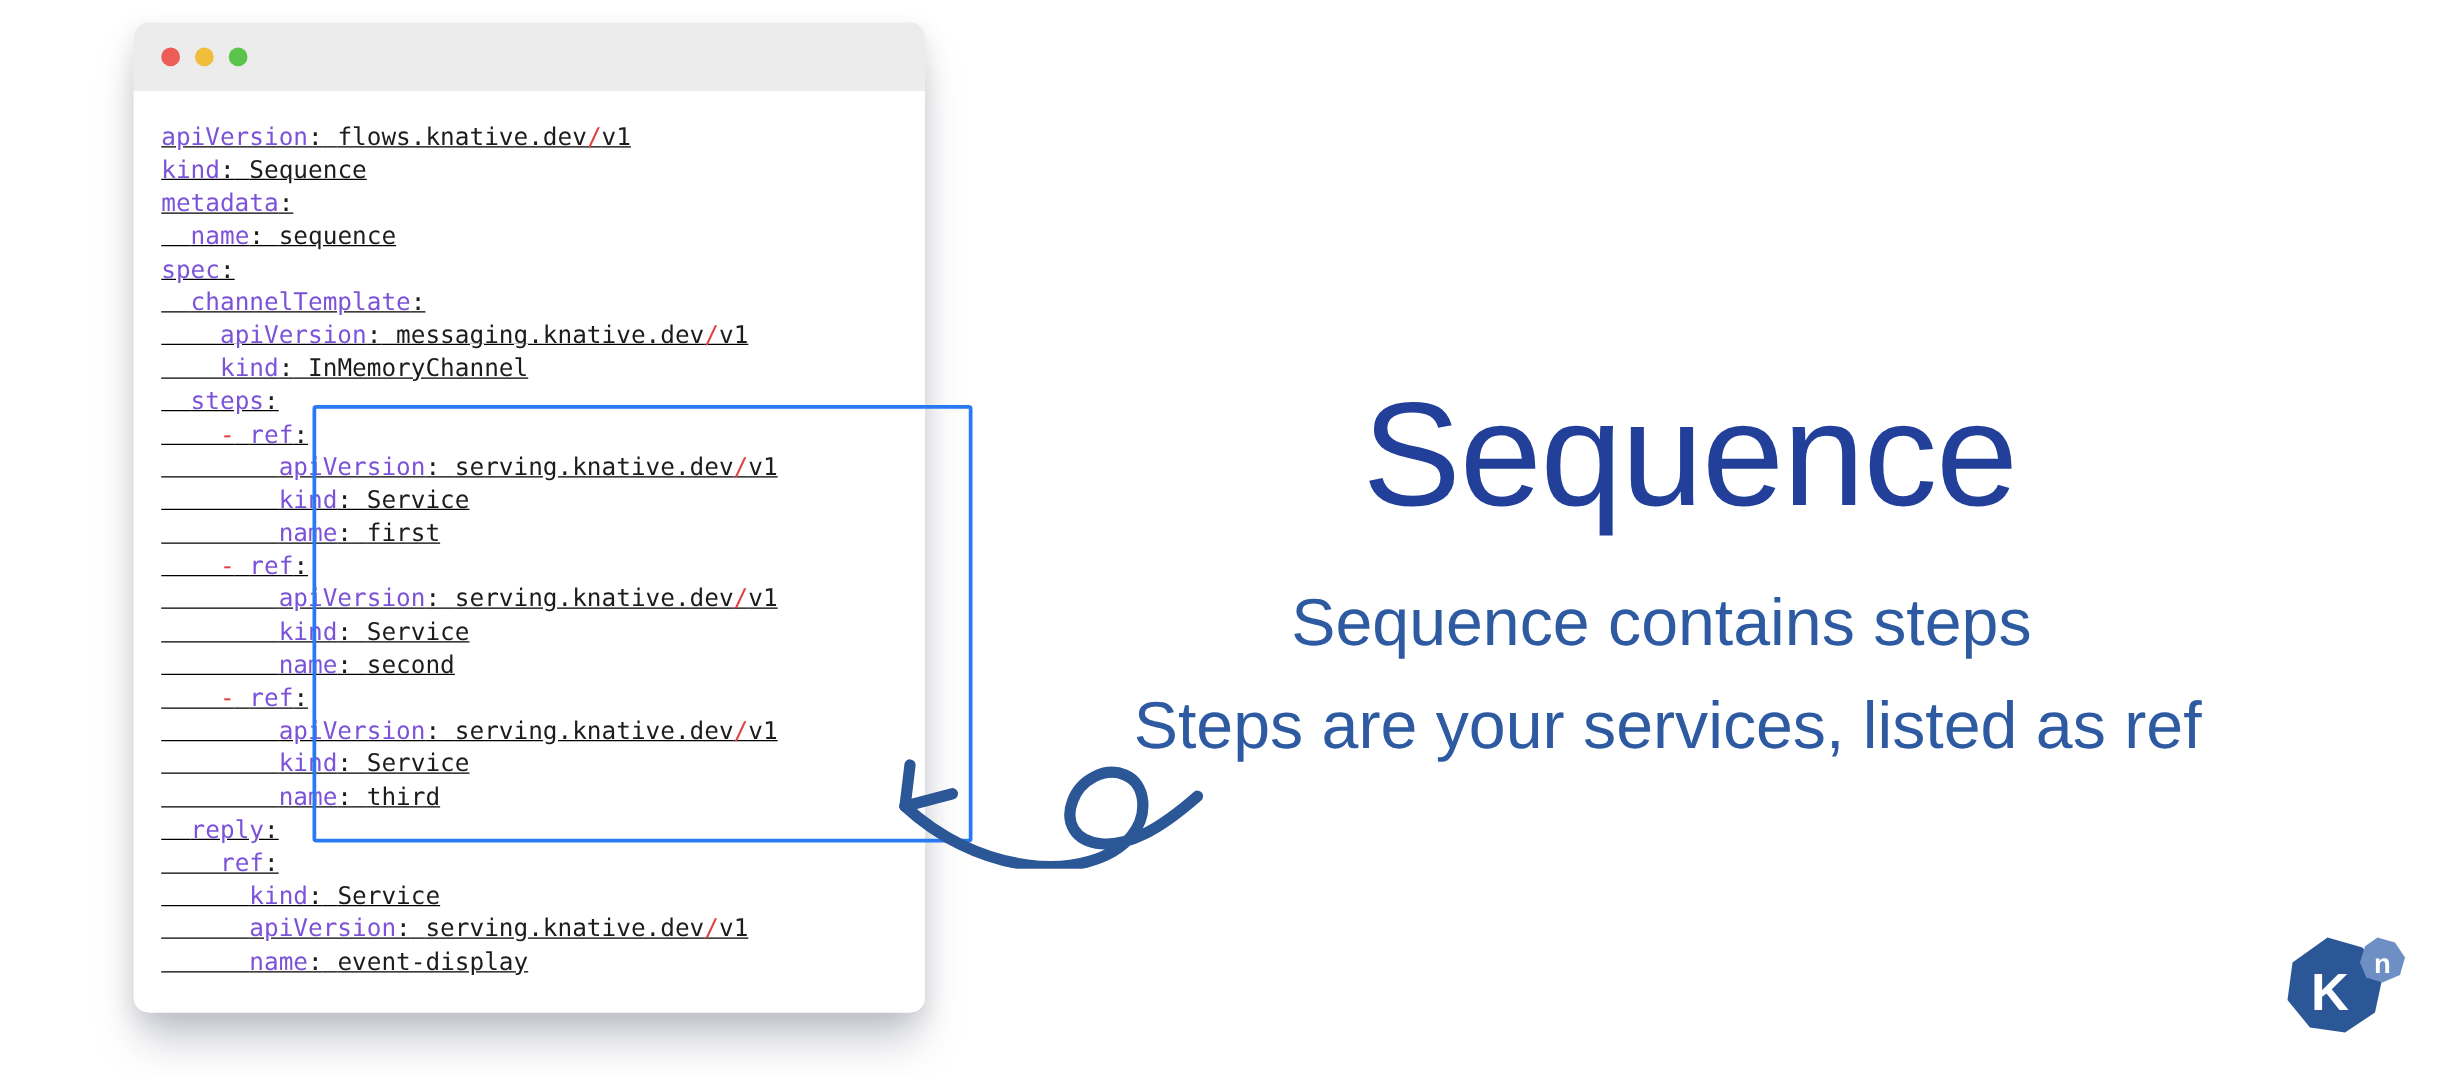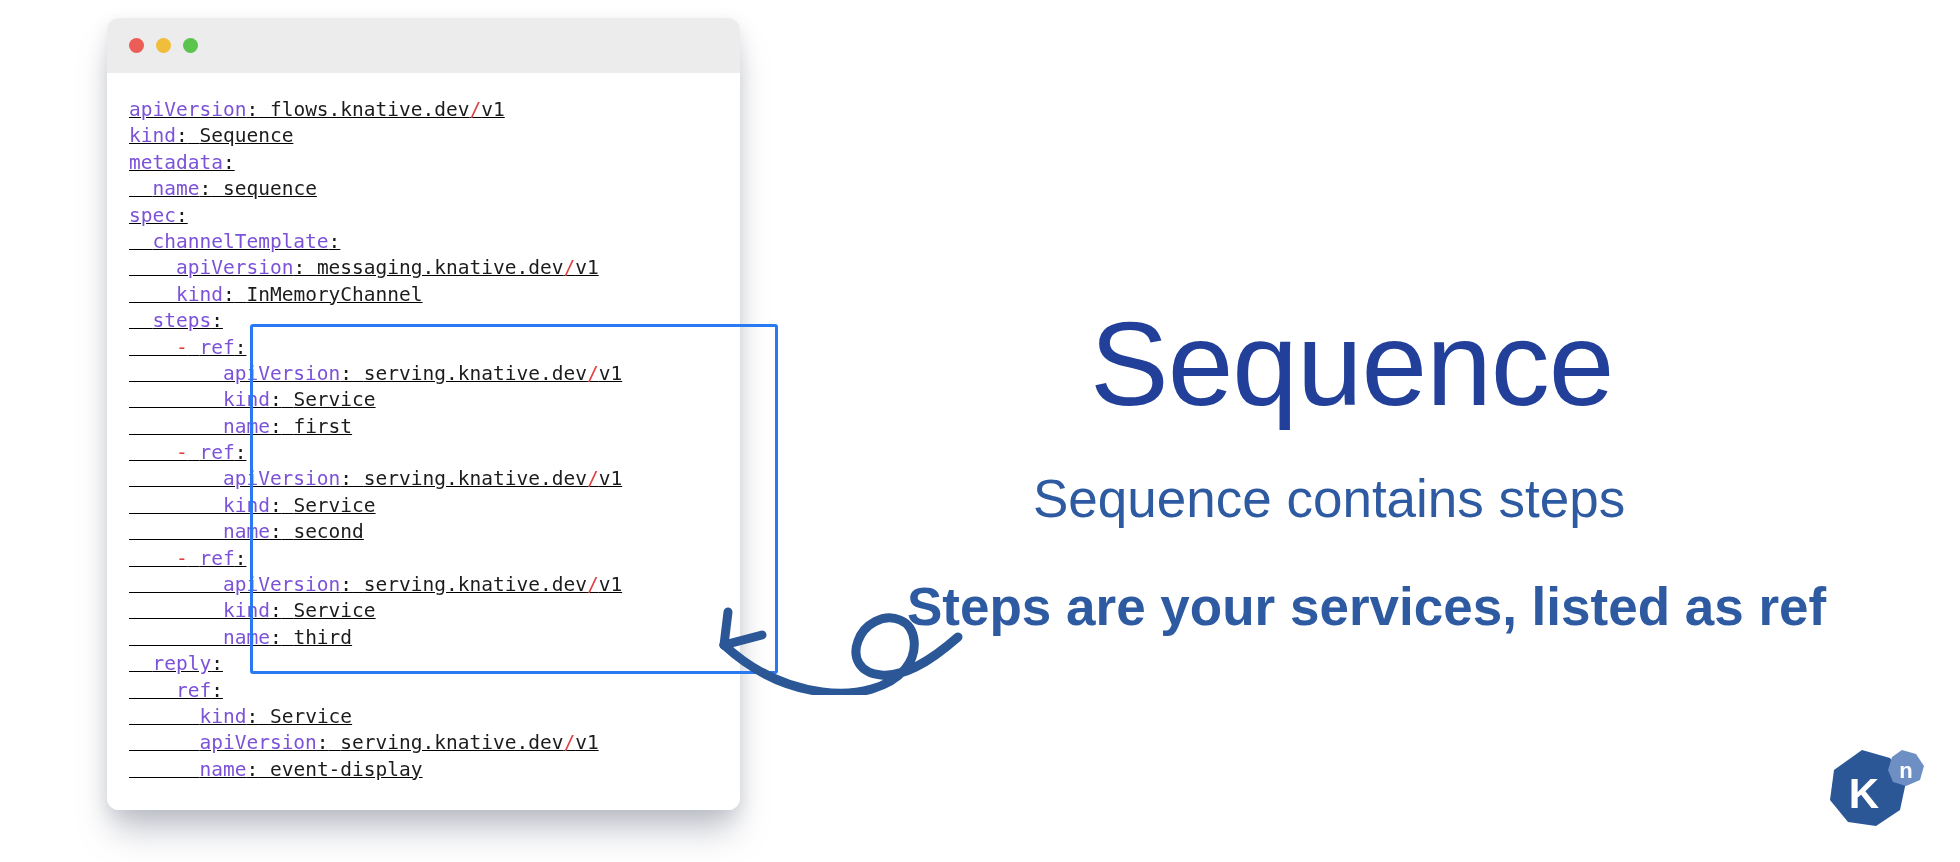--- a/index.html
+++ b/index.html
@@ -114,21 +114,21 @@
   }
   .subline {
     position: absolute;
     font-size: 53px;
     line-height: 62px;
     font-weight: 400;
     color: #2d5aa0;
     white-space: nowrap;
   }
   .subline-1 { left: 1033px; top: 468px; }
-  .subline-2 { left: 907px;  top: 576px; font-weight: bold; }
+  .subline-2 { left: 907px;  top: 550px; }
 
   
   .arrow-svg {
     position: absolute;
     left: 676px;
     top: 565px;
     width: 290px;
     height: 130px;
   }
 

